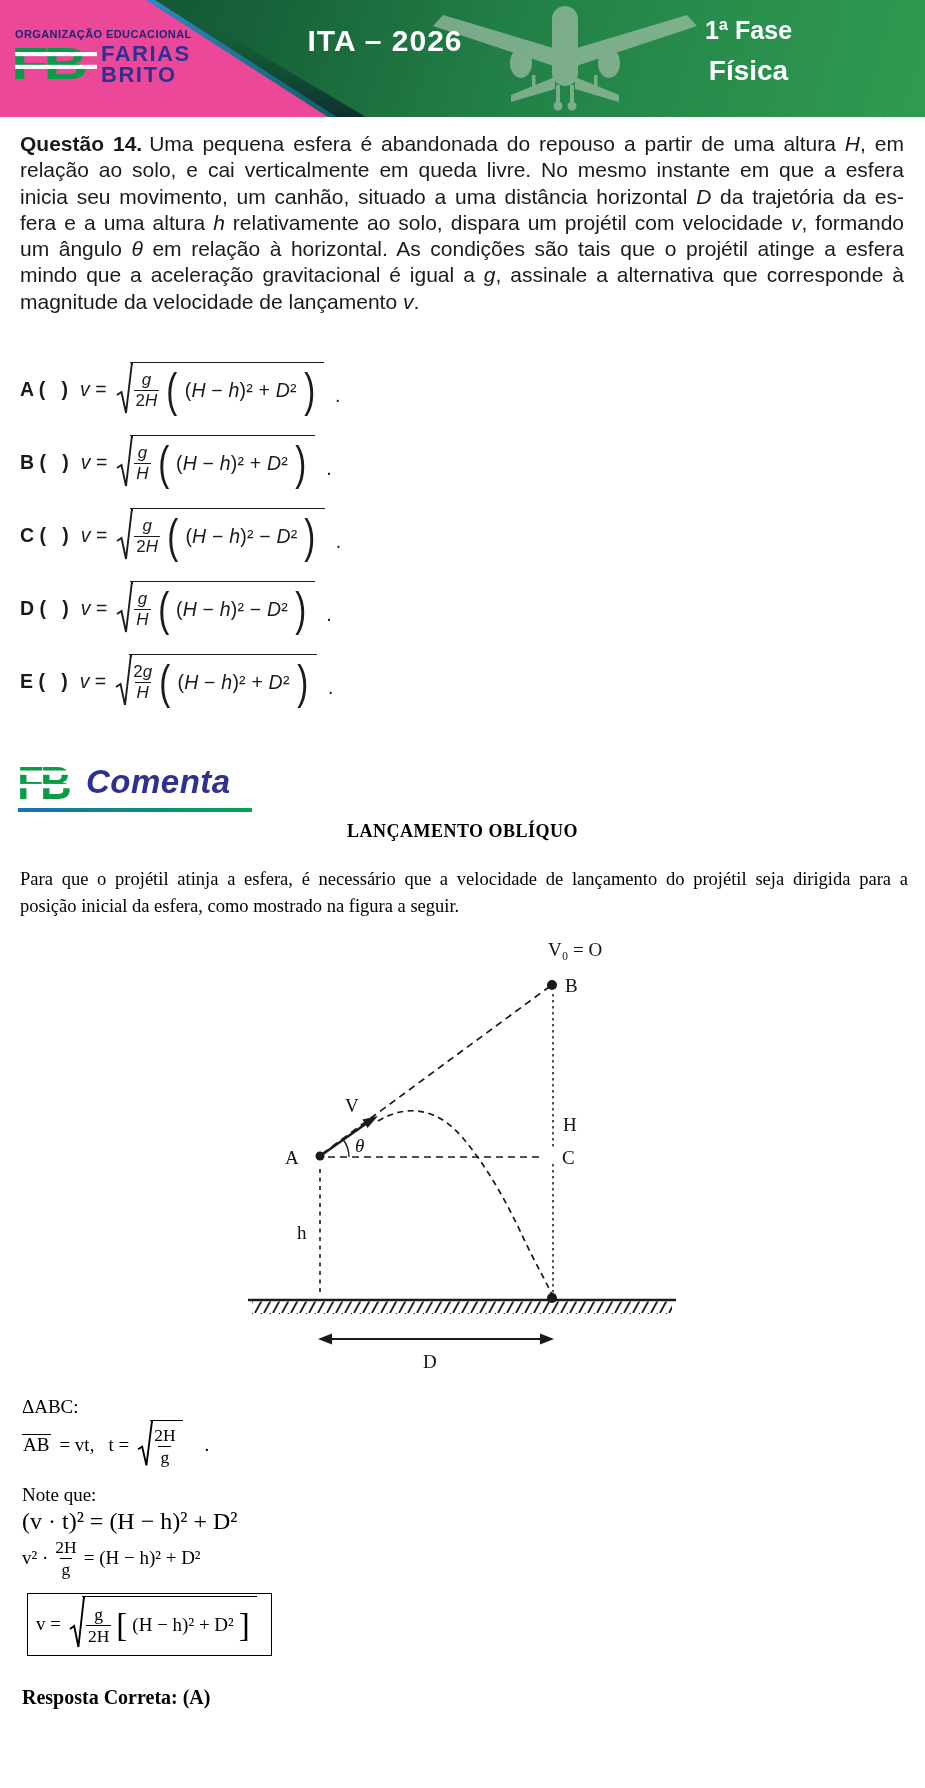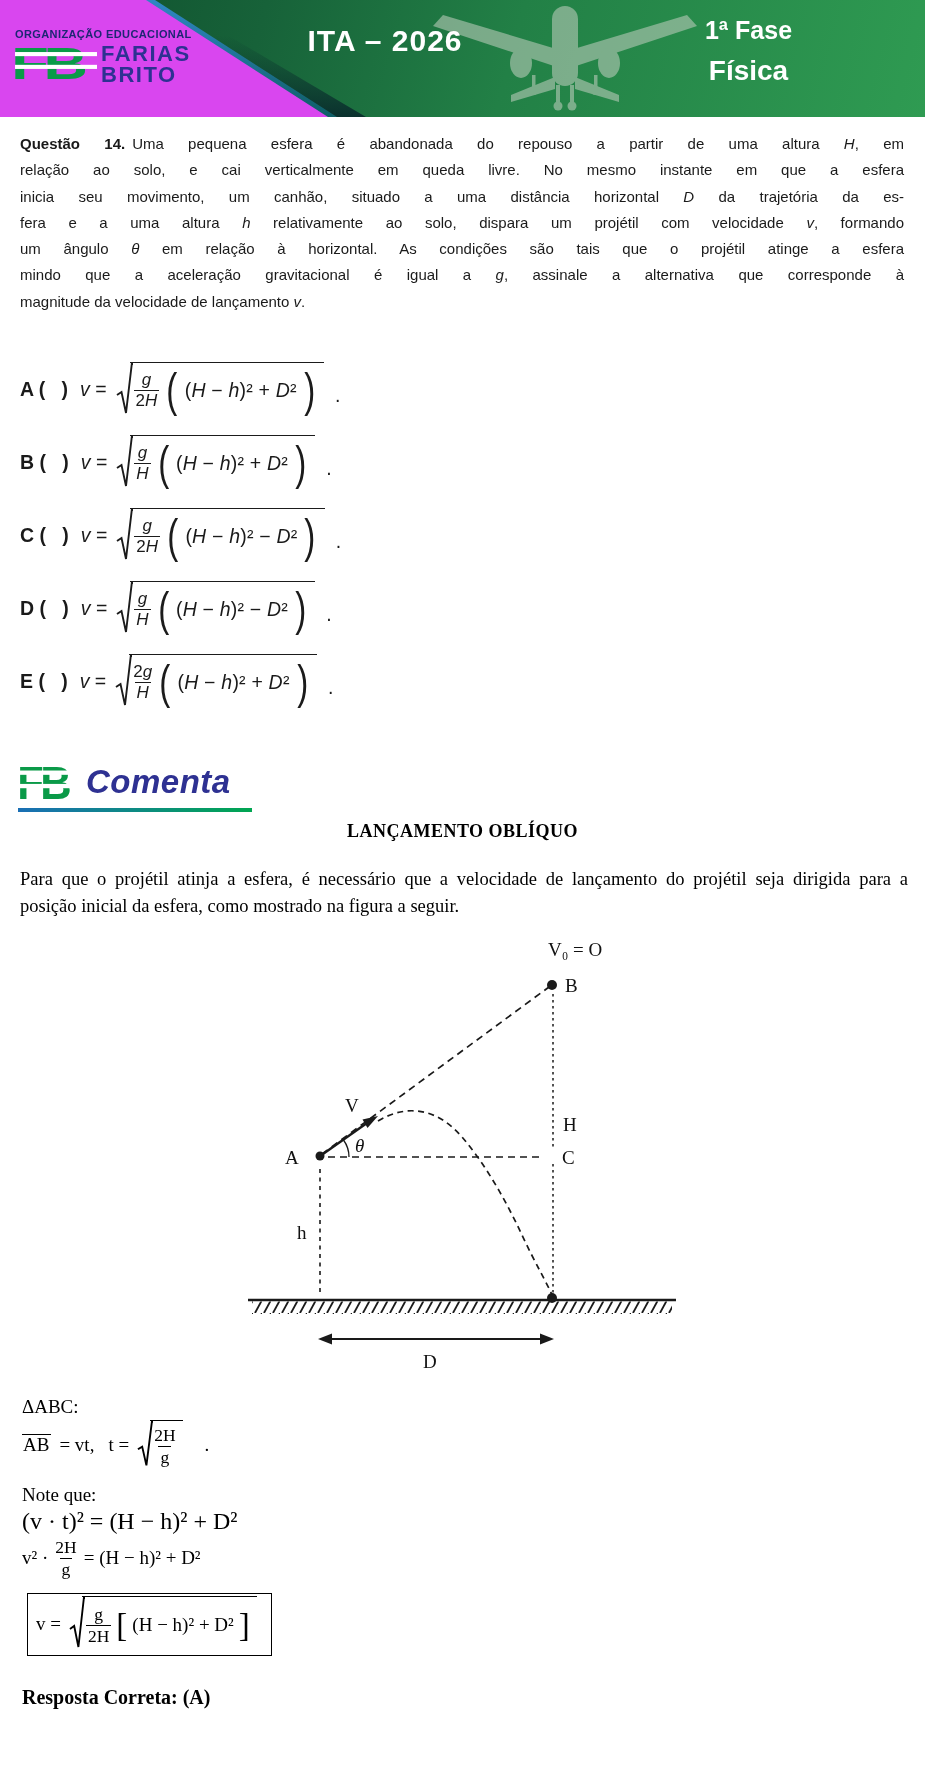--- a/index.html
+++ b/index.html
@@ -1,20 +1,20 @@
 <!DOCTYPE html>
 <html><head>
 <meta charset="utf-8">
 <style>
   html,body{margin:0;padding:0;background:#888;}
   #page{position:relative;width:925px;height:1788px;background:#ffffff;overflow:hidden;
         font-family:"Liberation Sans",sans-serif;color:#1a1a1a;}
 
   
-  .header{position:absolute;left:0;top:0;width:925px;height:117px;background:#d946ef;}
+  .header{position:absolute;left:0;top:0;width:925px;height:117px;background:#ec4899;}
   .hdr-green{position:absolute;inset:0;
      background:linear-gradient(105deg,#0e4c2b 0%,#176239 28%,#228046 55%,#2f9b52 100%);
      clip-path:polygon(150px 0,100% 0,100% 100%,332px 100%);}
   .hdr-diag-dark{position:absolute;inset:0;
      background:linear-gradient(to bottom,rgba(10,45,40,0) 30%,rgba(9,42,44,.9) 100%);
      clip-path:polygon(154px 0,168px 0,366px 100%,336px 100%);}
   .hdr-diag-blue{position:absolute;inset:0;
      background:linear-gradient(to bottom,#2f87c5,#0f5e66);
      clip-path:polygon(146px 0,155px 0,337px 100%,328px 100%);}
   .plane{position:absolute;left:425px;top:0;opacity:.62;}
@@ -23,21 +23,21 @@
   .brand-row{display:flex;align-items:flex-start;margin-top:2px;}
   .brand-text{margin-left:4px;color:#2e3192;font-weight:800;font-size:22px;line-height:21px;letter-spacing:1.5px;margin-top:1px;}
   .hdr-center{position:absolute;left:245px;top:16px;width:280px;text-align:center;color:#fff;}
   .hdr-center .t1{font-size:26px;font-weight:bold;}
   .hdr-center .t2{font-size:30px;font-weight:bold;margin-top:8px;letter-spacing:1px;}
   .hdr-right{position:absolute;left:676px;top:16px;width:145px;text-align:center;color:#fff;}
   .hdr-right .t1{font-size:25px;font-weight:bold;}
   .hdr-right .t2{font-size:28px;font-weight:bold;margin-top:10px;}
 
   
-  .question{position:absolute;left:20px;top:131px;width:884px;font-size:15px;line-height:26.3px;}
+  .question{position:absolute;left:20px;top:131px;width:884px;font-size:21px;line-height:26.3px;}
   .qline{text-align:justify;text-align-last:justify;white-space:nowrap;}
   .qline.last{text-align-last:left;}
   .qnum{font-weight:bold;margin-right:7px;}
 
   
   .option{position:absolute;left:20px;height:62px;display:flex;align-items:center;gap:12px;}
   .opt-label{font-weight:bold;font-size:19.5px;white-space:pre;}
   .opt-eq{display:inline-flex;align-items:center;gap:9px;font-size:19.5px;}
   .sqrt{display:inline-flex;align-items:flex-start;}
   .radsvg{flex:none;margin-right:-2px;display:block;}

